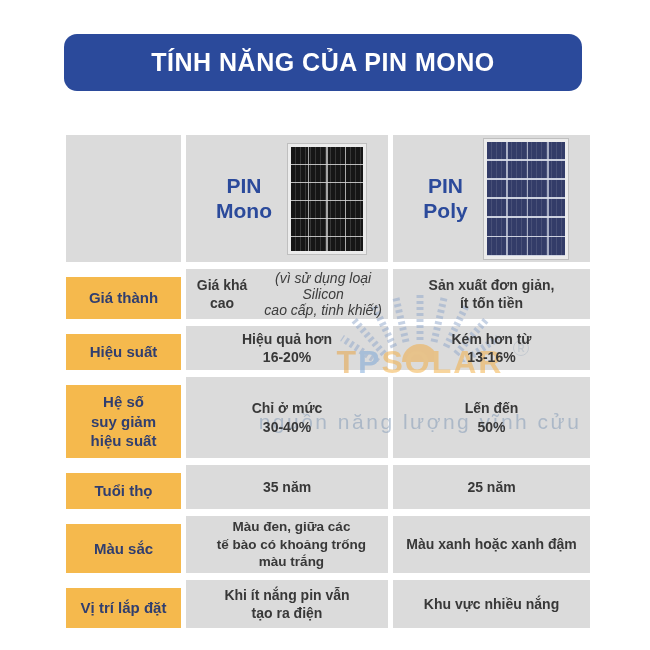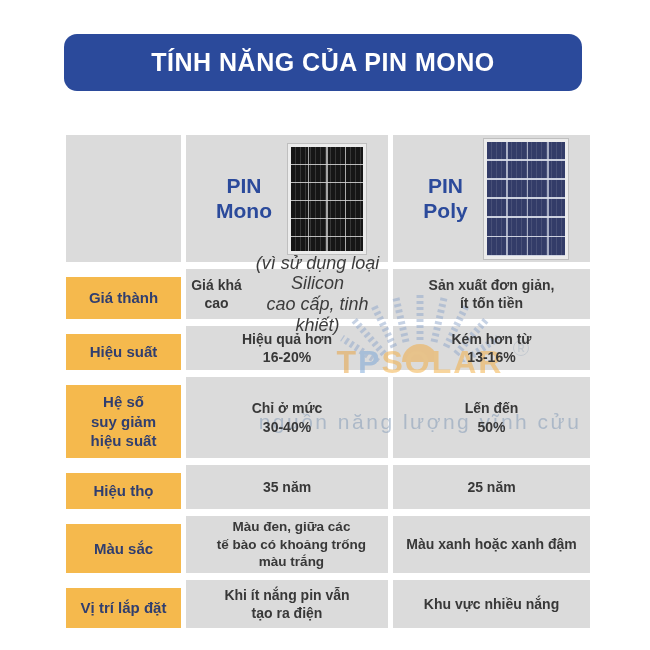--- a/index.html
+++ b/index.html
@@ -44,21 +44,21 @@
     color:#303E6F; font-size:15px; font-weight:bold;
     line-height:1.3; white-space:pre-line;
     position:relative; z-index:2;
   }
   .value-text {
     color:#383838; font-size:14px; font-weight:bold;
     line-height:1.3; white-space:pre-line;
     position:relative; z-index:2;
   }
   .value-note {
-    color:#3c3c3c; font-size:18px; font-style:italic; font-weight:normal;
+    color:#3c3c3c; font-size:14px; font-style:italic; font-weight:normal;
     line-height:1.15; white-space:pre-line;
     position:relative; z-index:2;
   }
   .small-val { font-size:13.5px;margin-left:9px; }
 
   
   .head-cell { flex-direction:row; gap:16px; }
   .pin-label {
     color:#2B4A9B; font-size:21px; font-weight:bold;
     line-height:1.15; white-space:pre-line; text-align:center;
@@ -188,21 +188,21 @@
   <div class="cell cell-gray">
     <div class="value-text">Chỉ ở mức
 30-40%</div>
   </div>
   <div class="cell cell-gray">
     <div class="value-text">Lến đến
 50%</div>
   </div>
 
   <div class="cell cell-orange">
-    <div class="label-text">Hiệu thọ</div>
+    <div class="label-text">Tuổi thọ</div>
   </div>
   <div class="cell cell-gray">
     <div class="value-text">35 năm</div>
   </div>
   <div class="cell cell-gray">
     <div class="value-text">25 năm</div>
   </div>
 
   <div class="cell cell-orange">
     <div class="label-text">Màu sắc</div>

